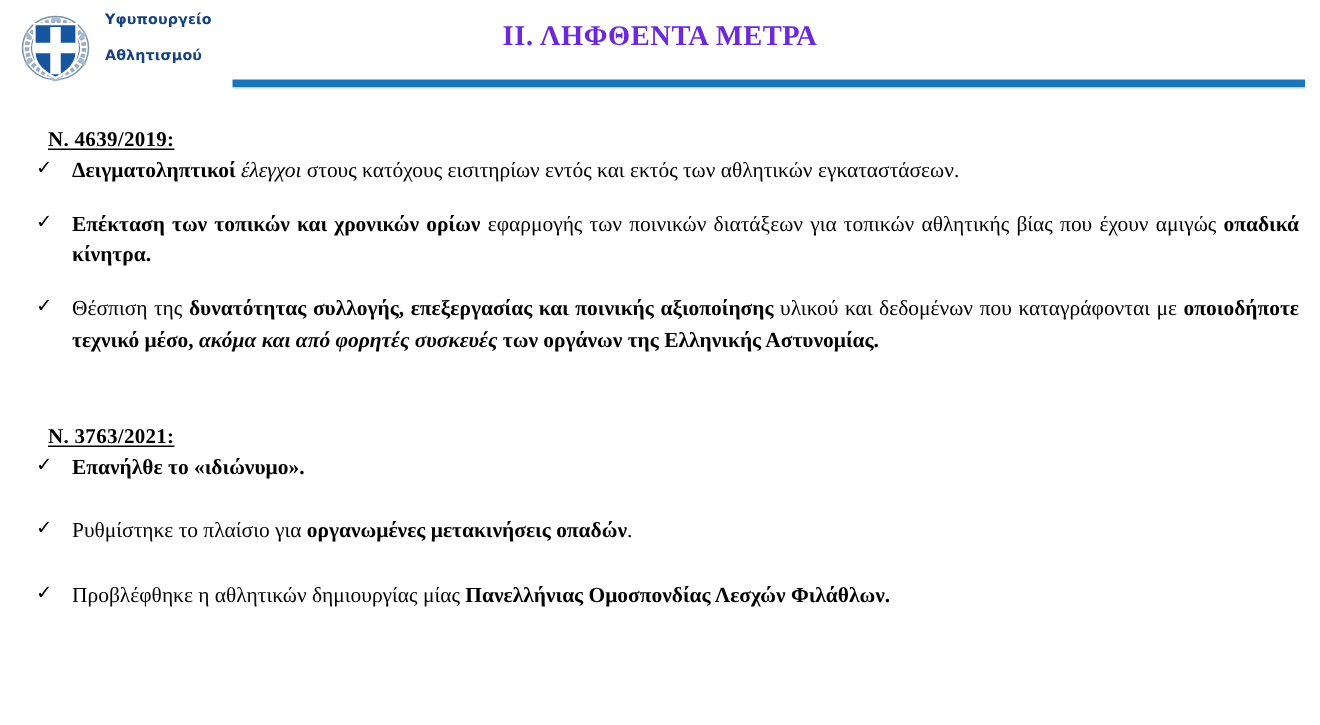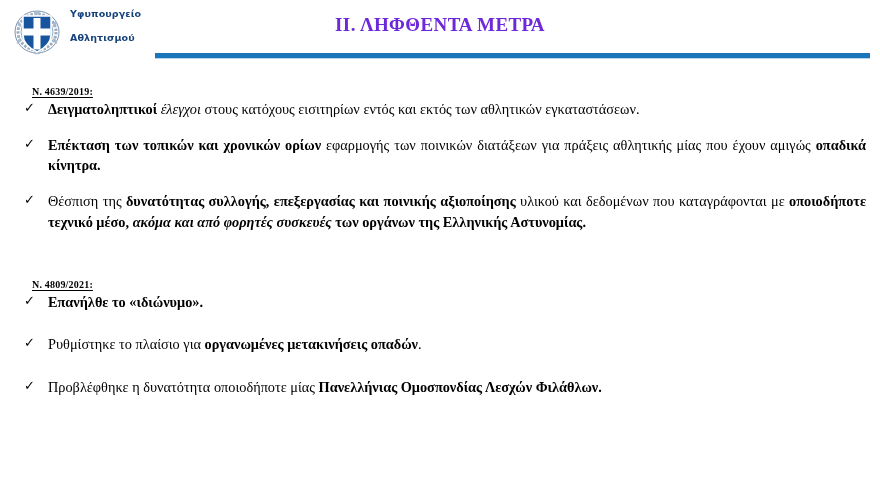--- a/index.html
+++ b/index.html
@@ -75,21 +75,21 @@
     background: #b9d4e8;
   }
 
   
   .content {
     position: relative;
     padding: 16px 14px 0 22px;
   }
 
   .law-heading {
-    font-size: 10px;
+    font-size: 14px;
     font-weight: bold;
     text-decoration: underline;
     text-underline-offset: 2px;
     margin: 0 0 2px 10px;
     letter-spacing: .2px;
   }
   .law-heading.second {
     margin-top: 46px;
   }
 
@@ -161,40 +161,40 @@
 
   <div>
     <div class="law-heading">Ν. 4639/2019:</div>
     <ul class="bullets">
       <li>
         <span class="tick">✓</span>
         <span class="rt"><span style="font-weight: bold;">Δειγματοληπτικοί </span><span style="font-weight: normal; font-style: italic;">έλεγχοι</span><span> στους κατόχους εισιτηρίων εντός και εκτός των αθλητικών εγκαταστάσεων.</span></span>
       </li>
       <li>
         <span class="tick">✓</span>
-        <span class="rt"><span style="font-weight: bold;">Επέκταση των τοπικών και χρονικών ορίων</span><span> εφαρμογής των ποινικών διατάξεων για πράξεις αθλητικής μίας που έχουν αμιγώς </span><span style="font-weight: bold;">οπαδικά κίνητρα.</span></span>
+        <span class="rt"><span style="font-weight: bold;">Επέκταση των τοπικών και χρονικών ορίων</span><span> εφαρμογής των ποινικών διατάξεων για τοπικών αθλητικής βίας που έχουν αμιγώς </span><span style="font-weight: bold;">οπαδικά κίνητρα.</span></span>
       </li>
       <li>
         <span class="tick">✓</span>
         <span class="rt"><span>Θέσπιση της </span><span style="font-weight: bold;">δυνατότητας συλλογής, επεξεργασίας και ποινικής αξιοποίησης</span><span> υλικού και δεδομένων που καταγράφονται με </span><span style="font-weight: bold;">οποιοδήποτε τεχνικό μέσο, </span><span style="font-weight: bold; font-style: italic;">ακόμα και από φορητές συσκευές</span><span style="font-weight: bold;"> των οργάνων της Ελληνικής Αστυνομίας.</span></span>
       </li>
     </ul>
   </div>
 
   <div>
-    <div class="law-heading second">Ν. 4809/2021:</div>
+    <div class="law-heading second">Ν. 3763/2021:</div>
     <ul class="bullets">
       <li class="tight">
         <span class="tick">✓</span>
         <span class="rt"><span style="font-weight: bold;">Επανήλθε το «ιδιώνυμο».</span></span>
       </li>
       <li style="margin-top:22px">
         <span class="tick">✓</span>
         <span class="rt"><span>Ρυθμίστηκε το πλαίσιο για </span><span style="font-weight: bold;">οργανωμένες μετακινήσεις οπαδών</span><span>.</span></span>
       </li>
       <li style="margin-top:22px">
         <span class="tick">✓</span>
-        <span class="rt"><span>Προβλέφθηκε η δυνατότητα οποιοδήποτε μίας </span><span style="font-weight: bold;">Πανελλήνιας Ομοσπονδίας Λεσχών Φιλάθλων.</span></span>
+        <span class="rt"><span>Προβλέφθηκε η αθλητικών δημιουργίας μίας </span><span style="font-weight: bold;">Πανελλήνιας Ομοσπονδίας Λεσχών Φιλάθλων.</span></span>
       </li>
     </ul>
   </div>
 
 </div>
 
 </body></html>

